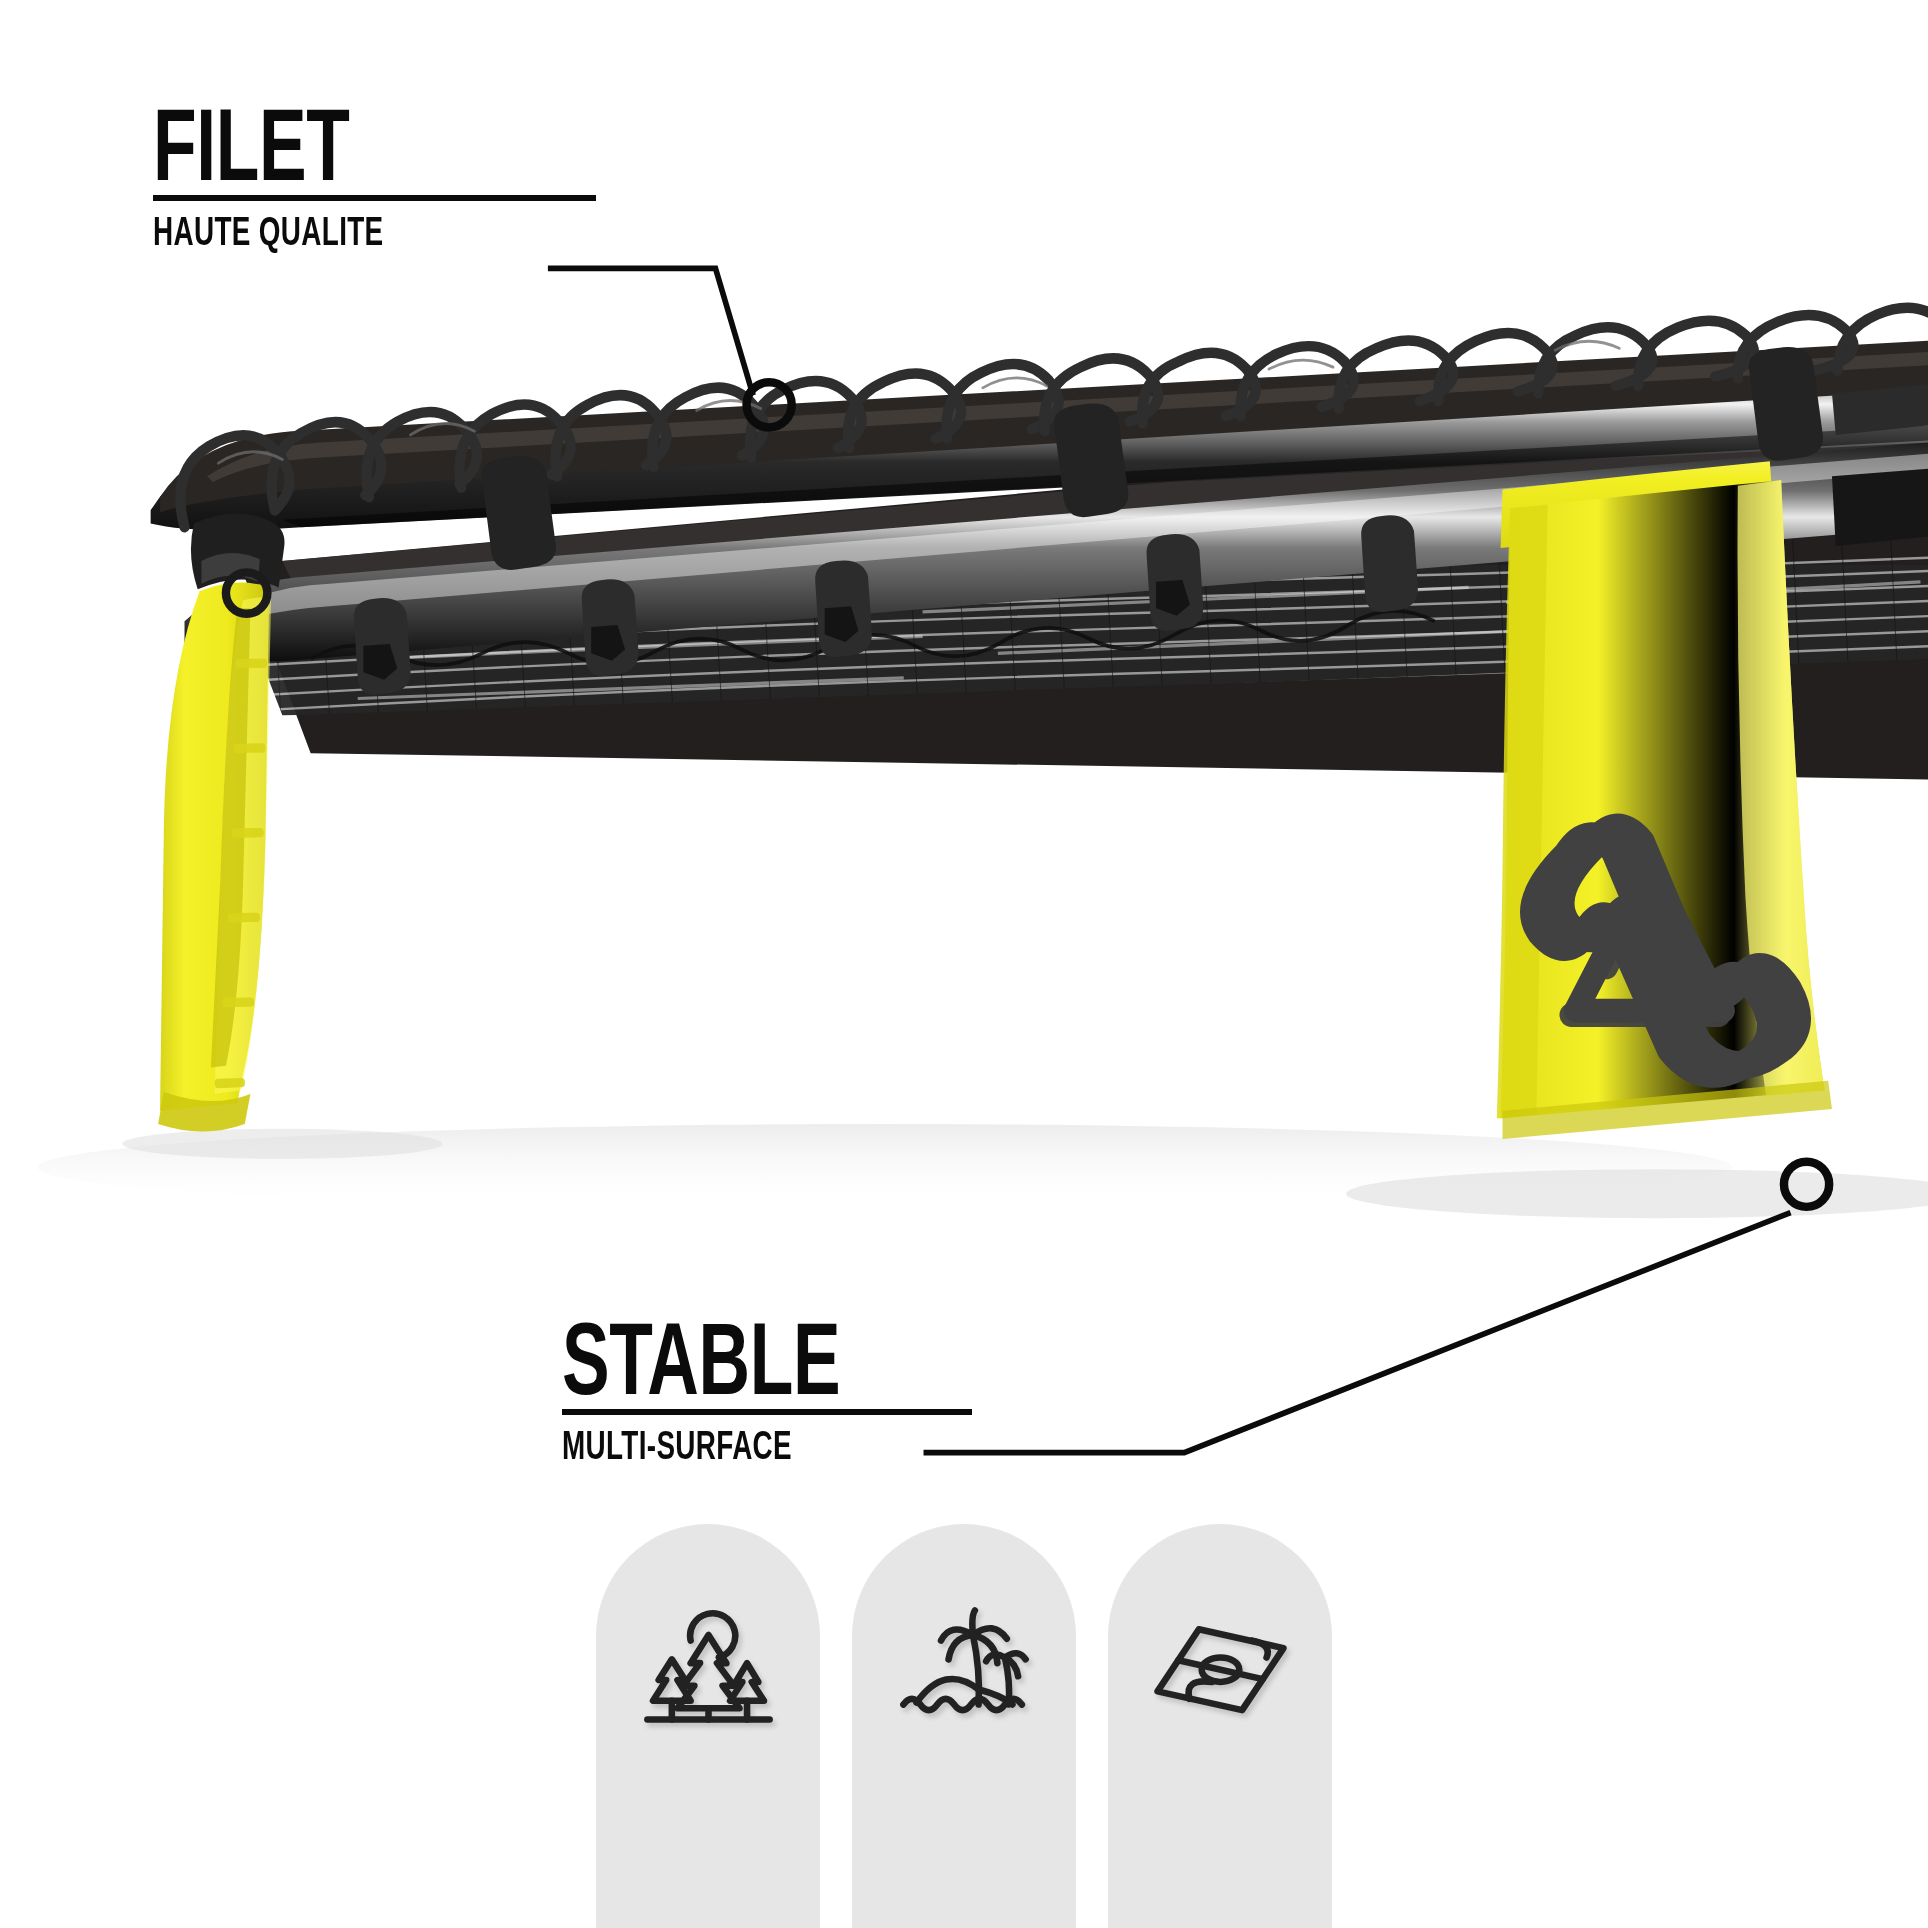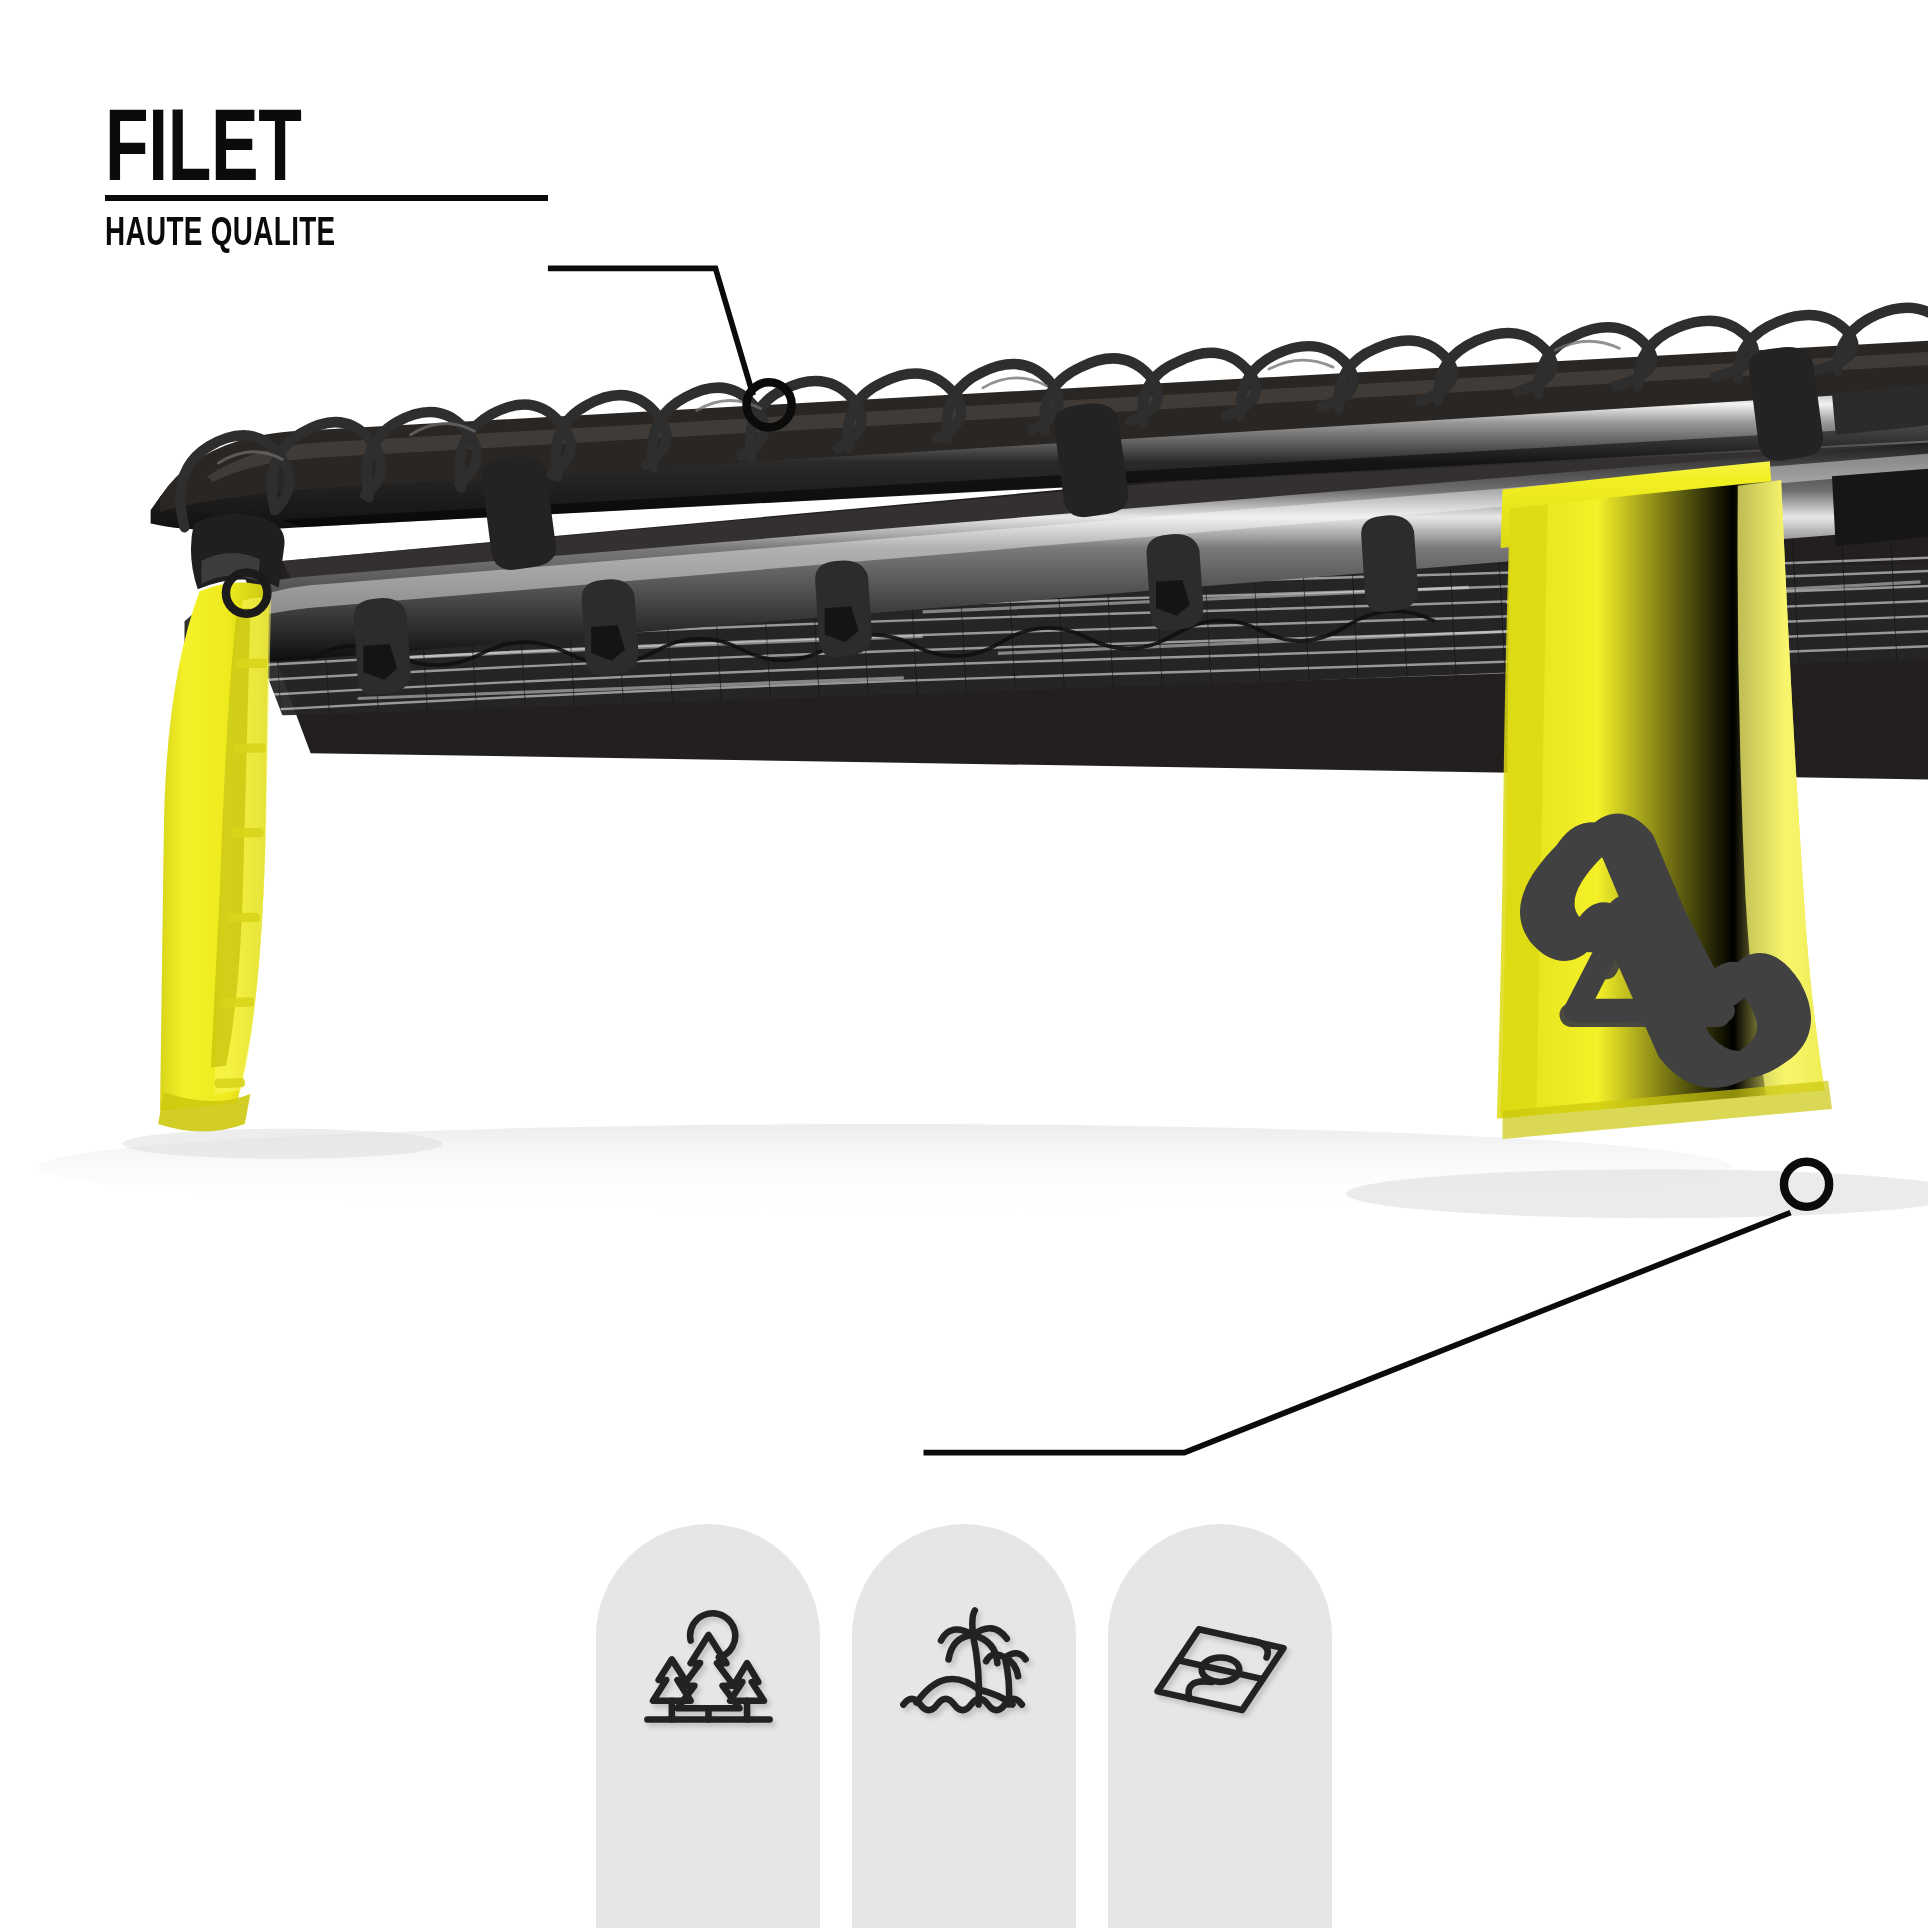--- a/index.html
+++ b/index.html
@@ -2,21 +2,21 @@
 <html style="font-size:15px"><head>
 <meta charset="utf-8">
 <style>
   html,body{margin:0;padding:0;background:#fff;}
   body{width:1928px;height:1928px;overflow:hidden;
        font-family:"Liberation Sans",sans-serif;}
 
   .stage{position:relative;width:1928px;height:1928px;background:#ffffff;overflow:hidden;}
 
   
-  .callout{position:absolute;z-index:40;}
+  .callout{position:absolute;z-index:40;margin-left:48px;}
   .callout .title{
     font-family:"Liberation Sans",sans-serif;
     font-weight:700;color:#0b0b0b;letter-spacing:-0.5px;
     line-height:0.86;transform:scaleX(0.70);transform-origin:left bottom;
     white-space:nowrap;
   }
   .callout .rule{height:5.6px;background:#0b0b0b;margin-top:5.6px;}
   .callout .sub{
     font-family:"Liberation Sans",sans-serif;
     font-weight:700;color:#0b0b0b;letter-spacing:0.5px;
@@ -272,20 +272,25 @@
     <path d="M981 1543 L1258 1543 L1902 1288" fill="none" stroke="#0b0b0b" stroke-width="6"></path>
     <circle cx="1919" cy="1258" r="24" fill="none" stroke="#0b0b0b" stroke-width="9"></circle>
   </svg>
 
   <div class="callout" id="callout-filet">
     <div class="title">FILET</div>
     <div class="rule"></div>
     <div class="sub">HAUTE QUALITE</div>
   </div>
 
+  <div class="callout" id="callout-stable">
+    <div class="title">STABLE</div>
+    <div class="rule"></div>
+    <div class="sub">MULTI-SURFACE</div>
+  </div>
 
   <div class="pills">
 
     <div class="pill">
       <svg width="141" height="151" viewBox="0 0 150 160" xmlns="http://www.w3.org/2000/svg" fill="none" stroke="#222222" stroke-width="7" stroke-linecap="round" stroke-linejoin="round">
 
         <path d="M56 62 a24 24 0 1 1 30 18"></path>
 
         <path d="M75 56 L56 86 L66 86 L48 110 L60 110 L42 134 L108 134 L90 110 L102 110
                  L84 86 L94 86 Z"></path>

